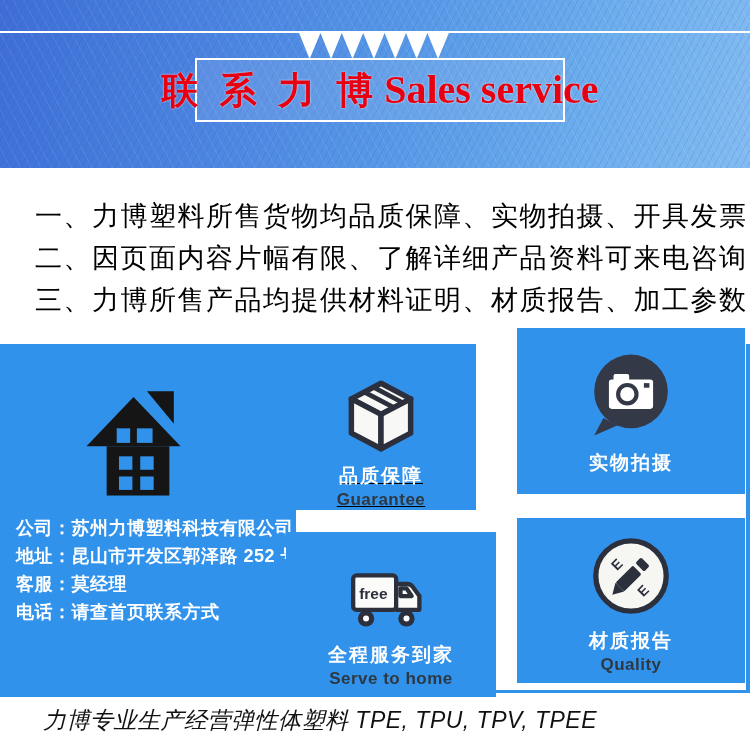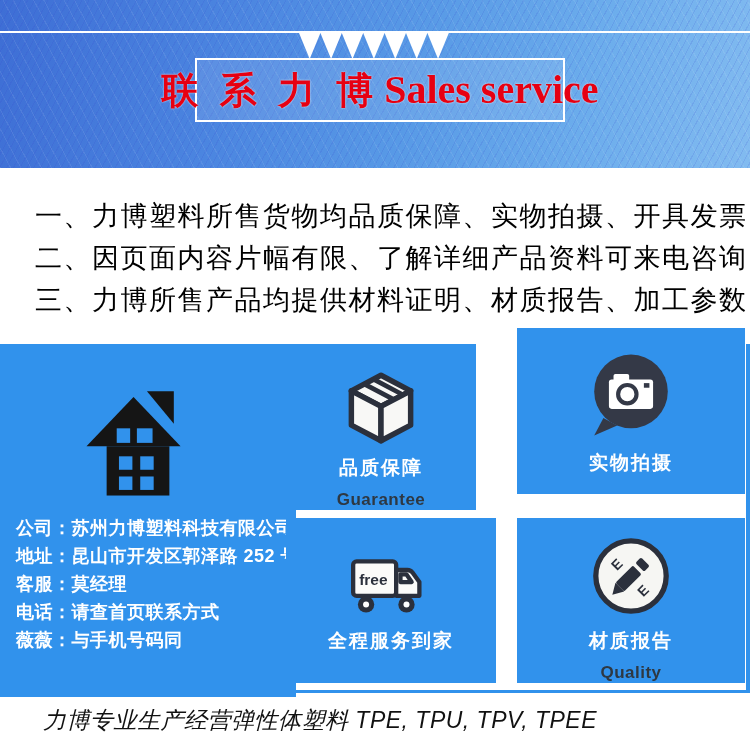--- a/index.html
+++ b/index.html
@@ -26,37 +26,37 @@
 
   
   .notes{position:absolute;left:0;top:168px;width:750px;height:176px;background:#ffffff;}
   .note-line{font-family:"Liberation Serif","DejaVu Serif",serif;font-size:27px;color:#000000;
     margin:0 0 0 35px;line-height:42px;letter-spacing:1.5px;white-space:nowrap;}
   .notes-inner{padding-top:27px;}
 
   
   .cell{position:absolute;background:#3192ec;}
   #cell-left{left:0;top:344px;width:296px;height:353px;}
-  #cell-tm{left:286px;top:344px;width:190px;height:166px;}
+  #cell-tm{left:286px;top:344px;width:190px;height:166px;text-decoration:underline;}
   #cell-tr{left:517px;top:328px;width:228px;height:166px;}
-  #cell-bm{left:286px;top:518px;width:210px;height:165px;}
+  #cell-bm{left:286px;top:532px;width:210px;height:165px;}
   #cell-br{left:517px;top:518px;width:228px;height:165px;}
   .edge-right{left:746px;top:344px;width:4px;height:349px;}
   .edge-bottom{left:286px;top:690px;width:464px;height:3px;}
 
   .house-icon{position:absolute;left:82px;top:44px;width:112px;height:112px;}
   .contact{position:absolute;left:16px;top:170px;right:6px;}
   .contact-line{color:#ffffff;font-size:18px;font-weight:bold;line-height:28px;
     letter-spacing:.5px;white-space:nowrap;}
 
   .feature{display:flex;flex-direction:column;align-items:center;justify-content:flex-start;height:100%;}
   .icon-wrap{height:94px;display:flex;align-items:flex-end;justify-content:center;margin-top:20px;}
   .icon-wrap.short{height:86px;margin-top:16px;}
   .f-cn{font-size:19px;font-weight:bold;color:#ffffff;margin-top:8px;letter-spacing:2px;white-space:nowrap;}
-  .f-en{font-size:17px;font-weight:bold;color:#2e3842;margin-top:9px;letter-spacing:.5px;white-space:nowrap;}
+  .f-en{font-size:17px;font-weight:bold;color:#2e3842;margin-top:1px;letter-spacing:.5px;white-space:nowrap;}
 
   
   .footer{position:absolute;left:0;top:705px;width:642px;text-align:right;padding-right:45px;box-sizing:border-box;}
   .footer-text{font-style:italic;font-size:23px;color:#111111;letter-spacing:.5px;white-space:nowrap;}
 </style>
 </head>
 <body>
 
 <div id="stage">
 
@@ -101,21 +101,20 @@
         <rect x="52" y="61" width="12" height="12"></rect>
         <rect x="33" y="79" width="12" height="12"></rect>
         <rect x="52" y="79" width="12" height="12"></rect>
       </g>
     </svg>
     <div class="contact">
       <div class="contact-line">公司：苏州力博塑料科技有限公司</div>
       <div class="contact-line">地址：昆山市开发区郭泽路 252 号</div>
       <div class="contact-line">客服：莫经理</div>
       <div class="contact-line">电话：请查首页联系方式</div>
-      <div class="contact-line">薇薇：与手机号码同</div>
     </div>
   </div>
 
   <div class="cell" id="cell-tm">
     <div class="feature">
       <div class="icon-wrap">
         <svg width="78" height="78" viewBox="0 0 100 100">
           <g stroke="#2b303c" stroke-width="7" stroke-linejoin="round" fill="#f8f8f6">
             <polygon points="50,8 88,28 50,48 12,28"></polygon>
             <polygon points="12,28 50,48 50,92 12,72"></polygon>
@@ -158,20 +157,21 @@
             <path d="M61,27 h7 l6,9 h-13 z"></path>
           </g>
           <circle cx="21" cy="62" r="9.5" fill="#2b303c"></circle>
             <circle cx="21" cy="62" r="3.5" fill="#ffffff"></circle>
           <circle cx="68" cy="62" r="9.5" fill="#2b303c"></circle>
             <circle cx="68" cy="62" r="3.5" fill="#ffffff"></circle>
           <text x="13" y="39" font-size="18" font-weight="bold" fill="#2b303c" font-family="Liberation Sans, sans-serif">free</text>
         </svg>
       </div>
       <div class="f-cn">全程服务到家</div>
+      <div class="f-en">Serve to home</div>
     </div>
   </div>
 
   <div class="cell" id="cell-br">
     <div class="feature">
       <div class="icon-wrap short">
         <svg width="88" height="88" viewBox="0 0 100 100">
           <circle cx="50" cy="50" r="40" fill="#f6f6f3" stroke="#2b303c" stroke-width="6"></circle>
           <g transform="rotate(-45 50 50)" fill="#2b303c">
             <rect x="32" y="43" width="28" height="14" rx="2"></rect>

